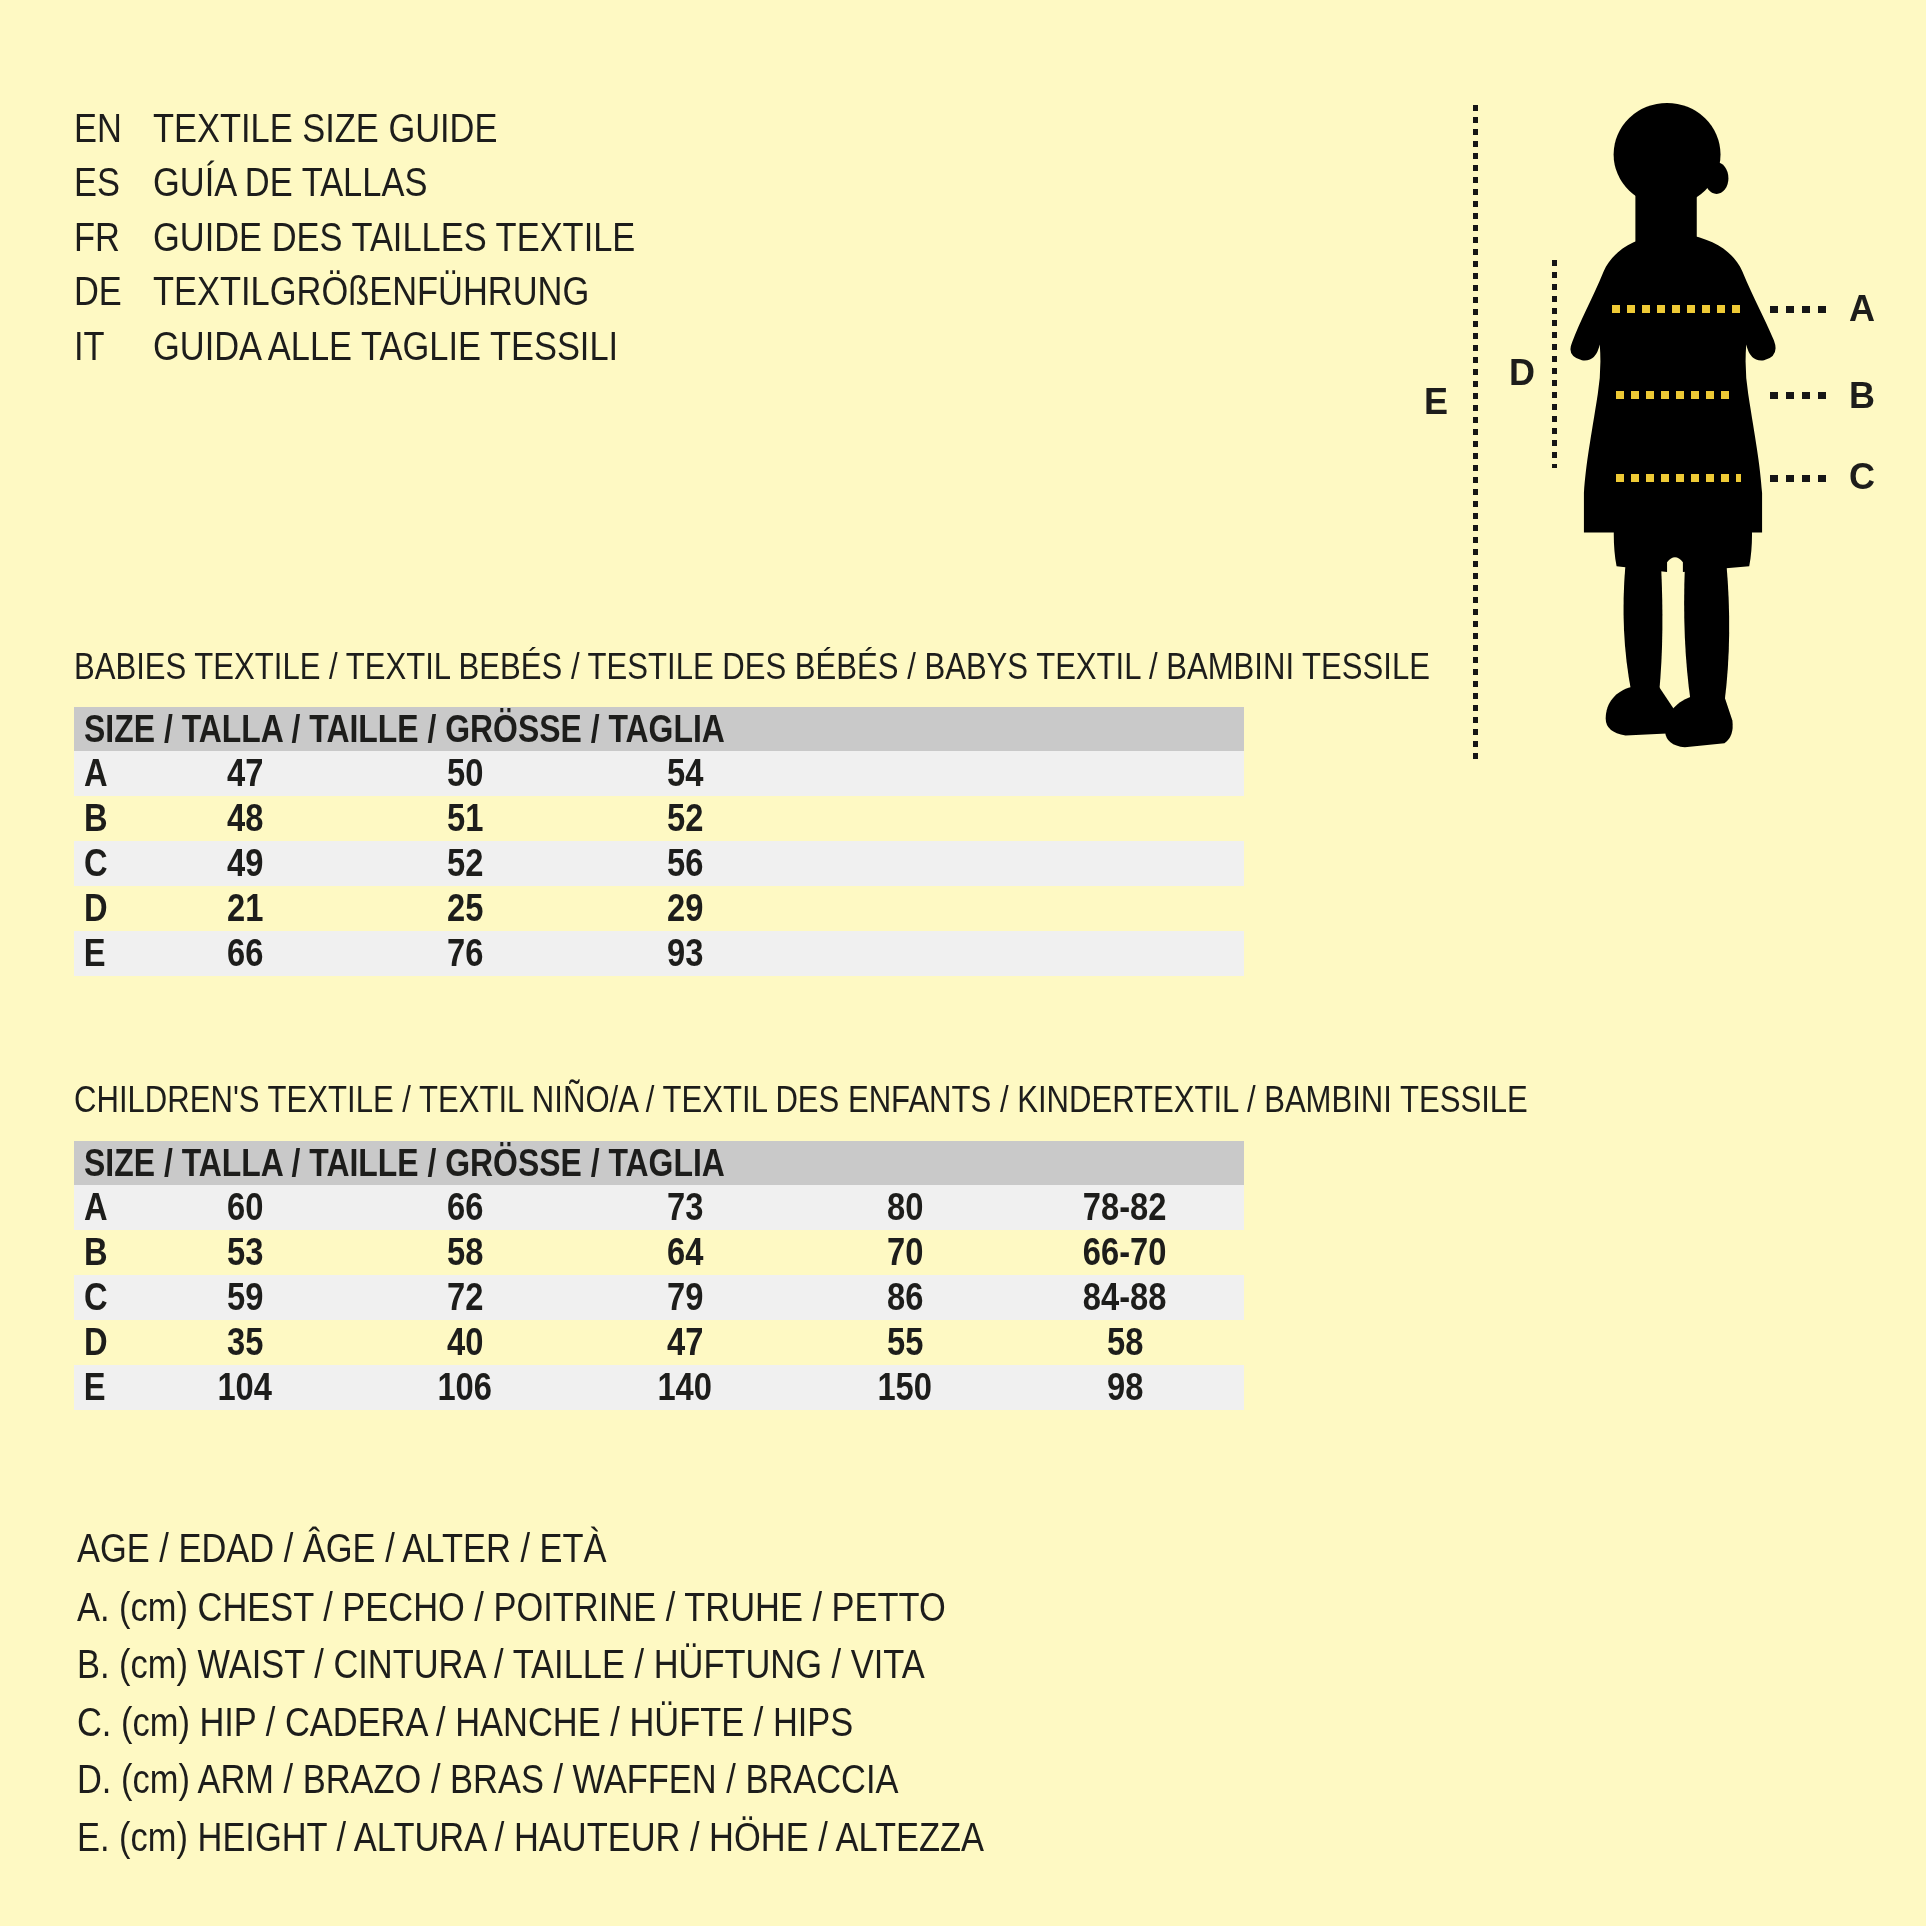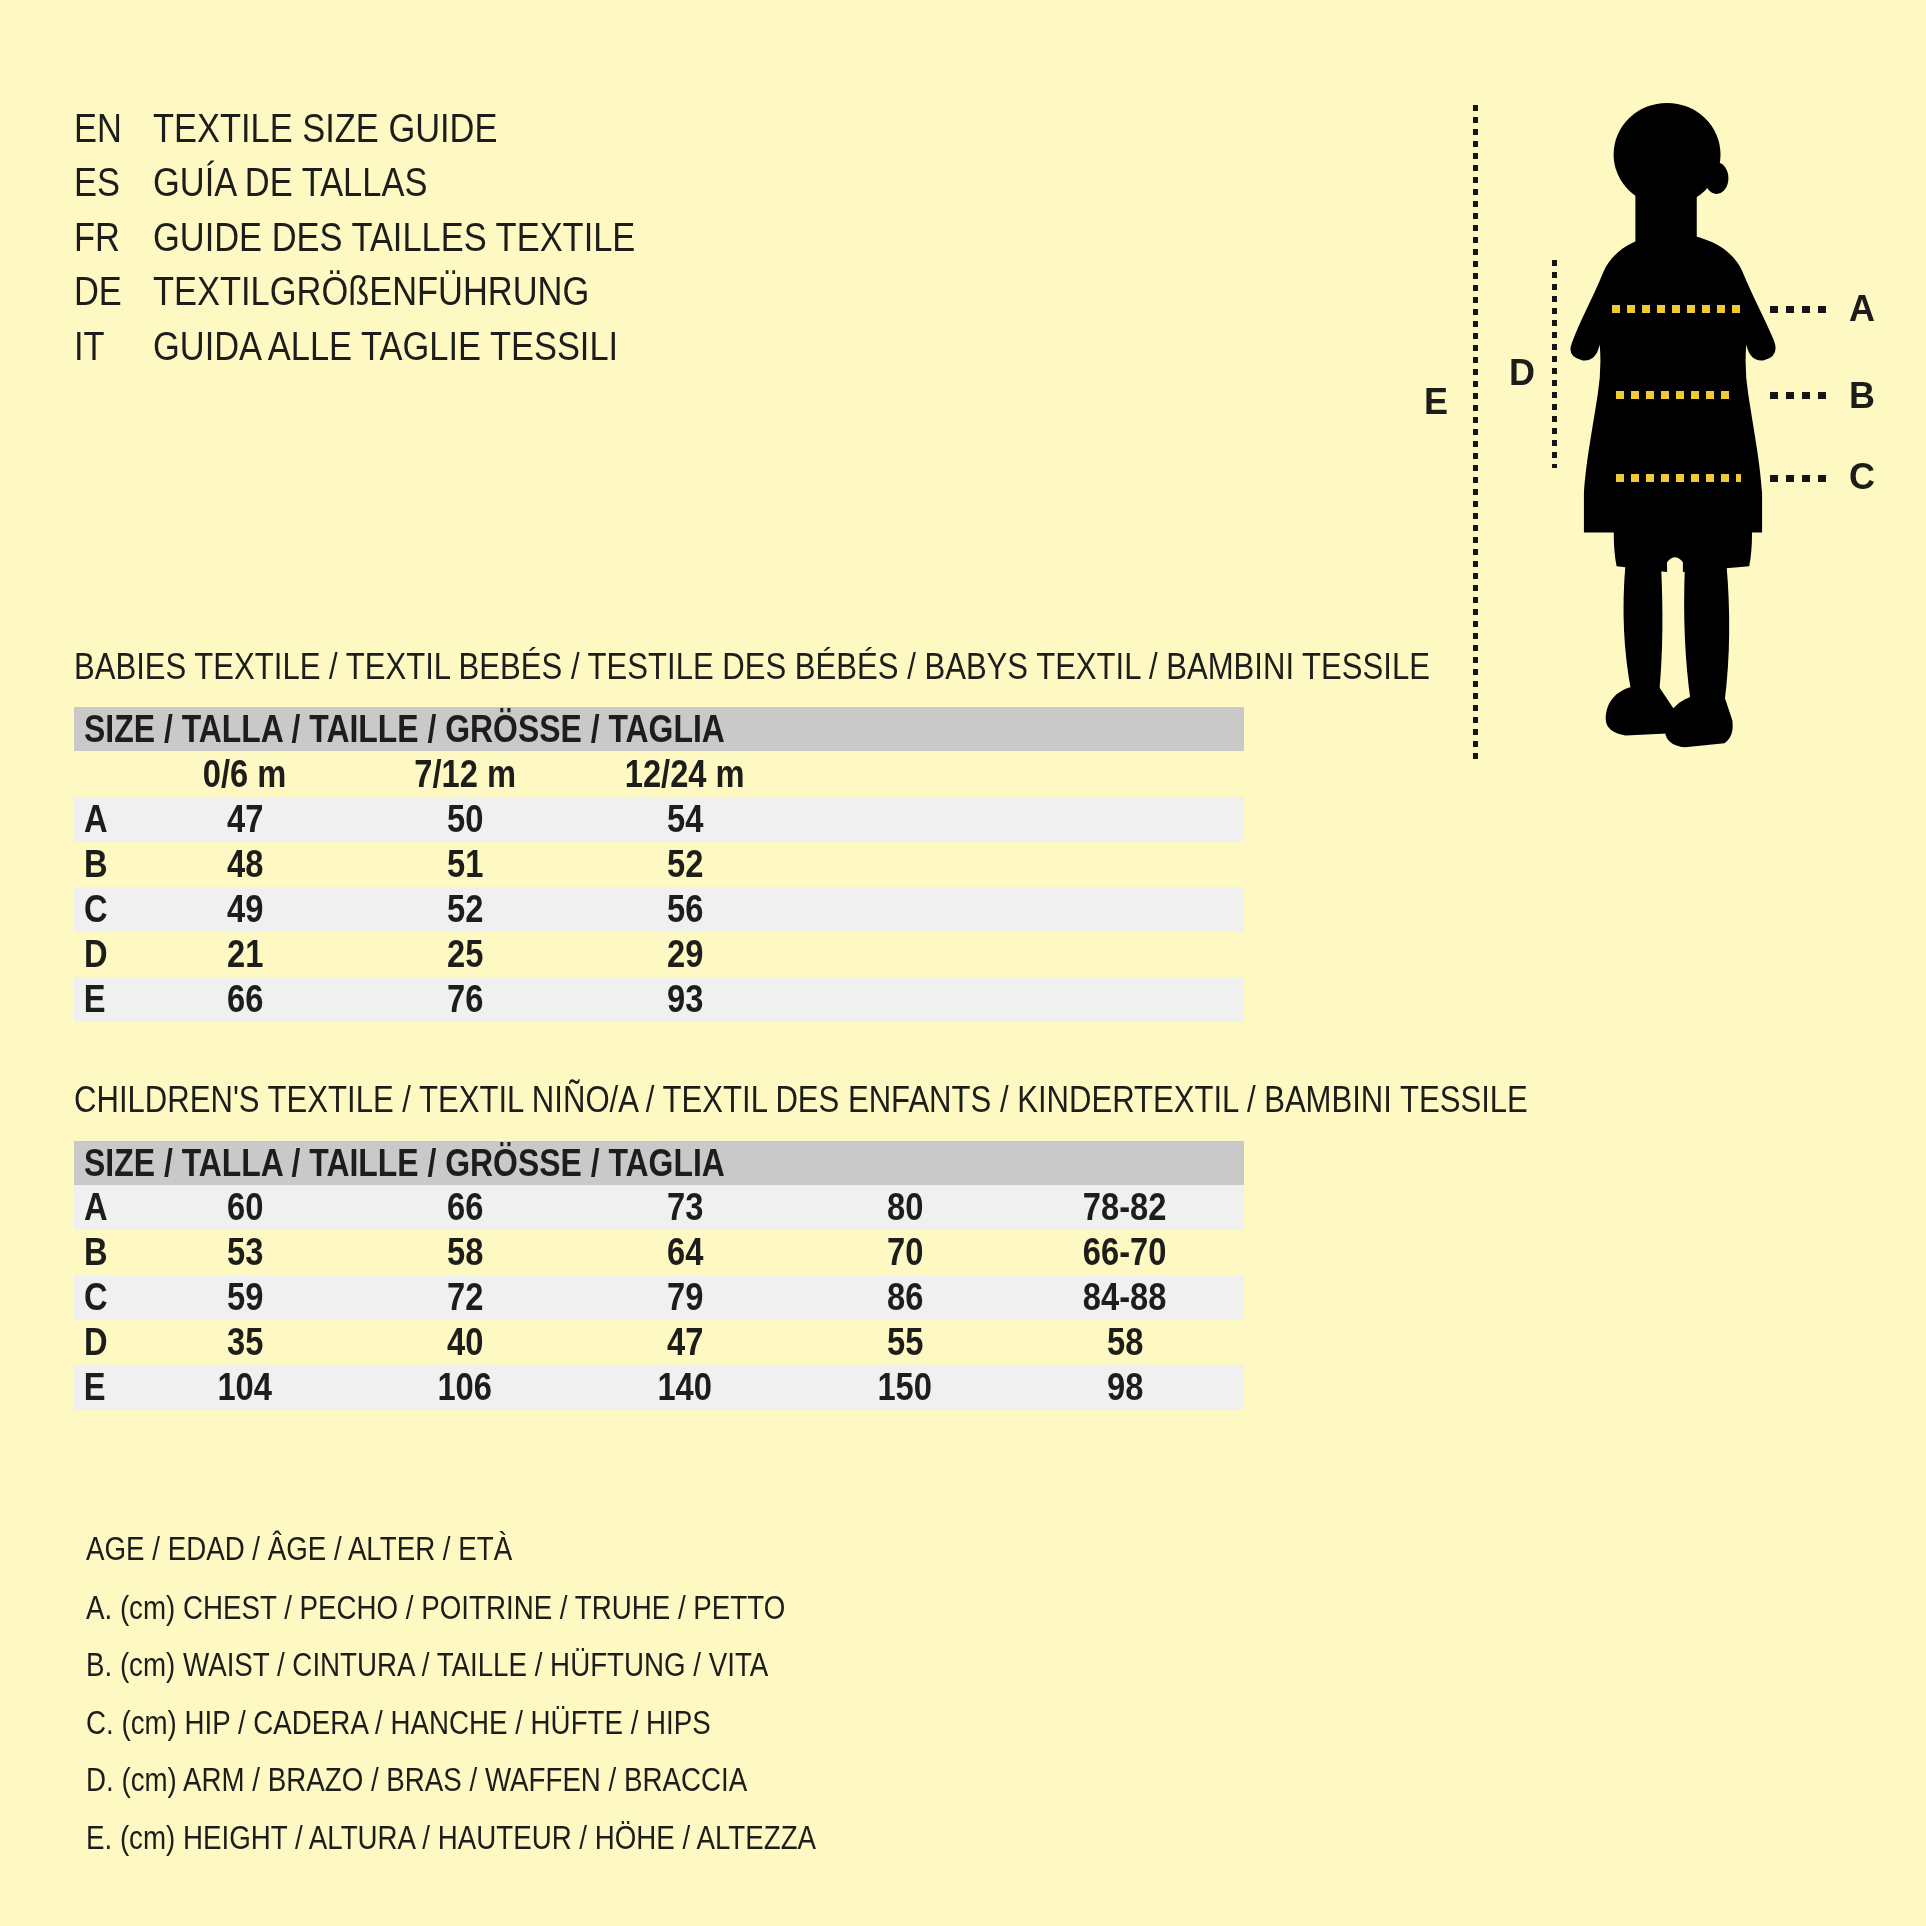--- a/index.html
+++ b/index.html
@@ -7,21 +7,21 @@
     position:relative;width:1927px;height:1927px;background:#fef9c3;overflow:hidden;
     font-family:"Liberation Sans",sans-serif;color:#1d1d1b;
   }
   .abs{position:absolute;}
   .cx{display:inline-block;transform:scaleX(0.84);transform-origin:0 50%;white-space:nowrap;}
   .cxc{display:inline-block;transform:scaleX(0.86);transform-origin:50% 50%;white-space:nowrap;}
   .lang-row{position:absolute;left:74px;height:51px;font-size:41px;line-height:51px;}
   .lang-code{position:absolute;left:0;top:0;}
   .lang-title{position:absolute;left:79px;top:0;}
   .heading{font-size:37px;line-height:50px;}
-  .legend-line{position:absolute;left:86px;font-size:33px;line-height:51px;}
+  .legend-line{position:absolute;left:77px;font-size:41px;line-height:51px;}
   
   .tbl{position:absolute;left:74px;width:1170px;font-weight:bold;}
   .bar{height:44px;background:#c9c9c9;display:flex;align-items:center;}
   .bar .bartext{font-size:38px;padding-left:12px;}
   .grid-b{display:grid;grid-template-columns:61px 220px 220px 220px 1fr;}
   .grid-c{display:grid;grid-template-columns:61px 220px 220px 220px 220px 220px 1fr;}
   .trow{height:45px;}
   .subrow{height:46px;}
   .cell{display:flex;align-items:center;justify-content:center;font-size:38px;}
   .cell.lbl{justify-content:flex-start;padding-left:8px;}
@@ -94,33 +94,20 @@
   </div>
 
   <div class="abs heading" style="left:74px;top:642px;">
     <span class="cx">BABIES TEXTILE / TEXTIL BEBÉS / TESTILE DES BÉBÉS / BABYS TEXTIL / BAMBINI TESSILE</span>
   </div>
 
   <div class="tbl" style="top:707px;">
     <div class="bar">
       <span class="bartext cx">SIZE / TALLA / TAILLE / GRÖSSE / TAGLIA</span>
     </div>
-    <div class="grid-b subrow">
-      <span class="cell lbl"></span>
-      <span class="cell">
-          <span class="cxc">0/6 m</span>
-        </span>
-      <span class="cell">
-          <span class="cxc">7/12 m</span>
-        </span>
-      <span class="cell">
-          <span class="cxc">12/24 m</span>
-        </span>
-      <span></span>
-    </div>
     <div class="grid-b trow rowbg-alt">
       <span class="cell lbl">
           <span class="cxc">A</span>
         </span>
       <span class="cell">
           <span class="cxc">47</span>
         </span>
       <span class="cell">
           <span class="cxc">50</span>
         </span>

